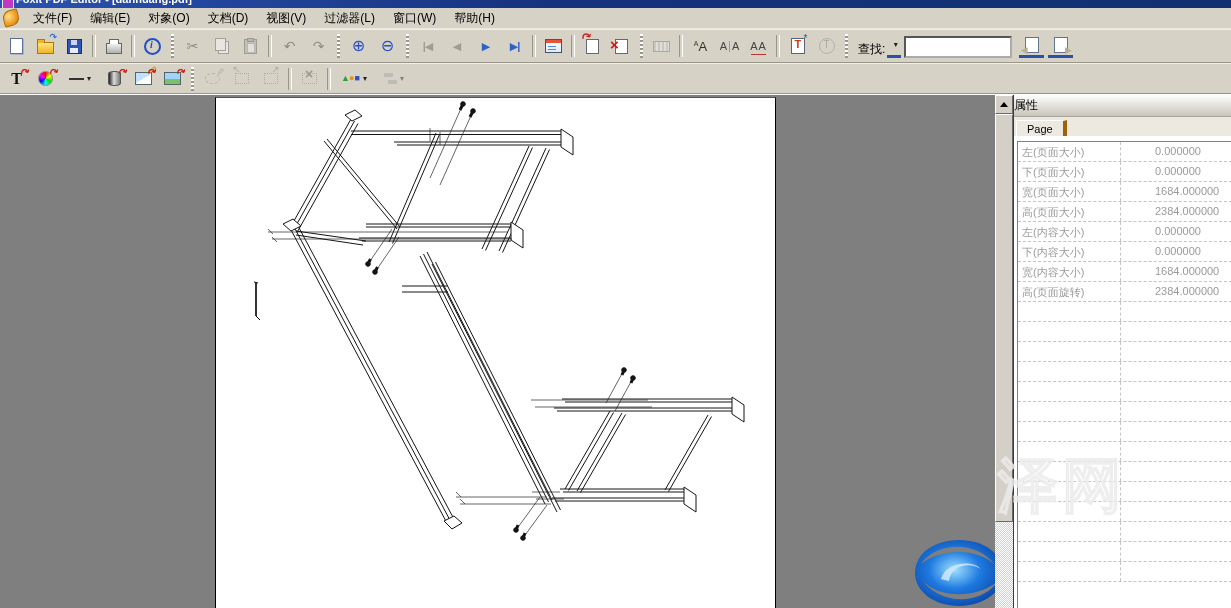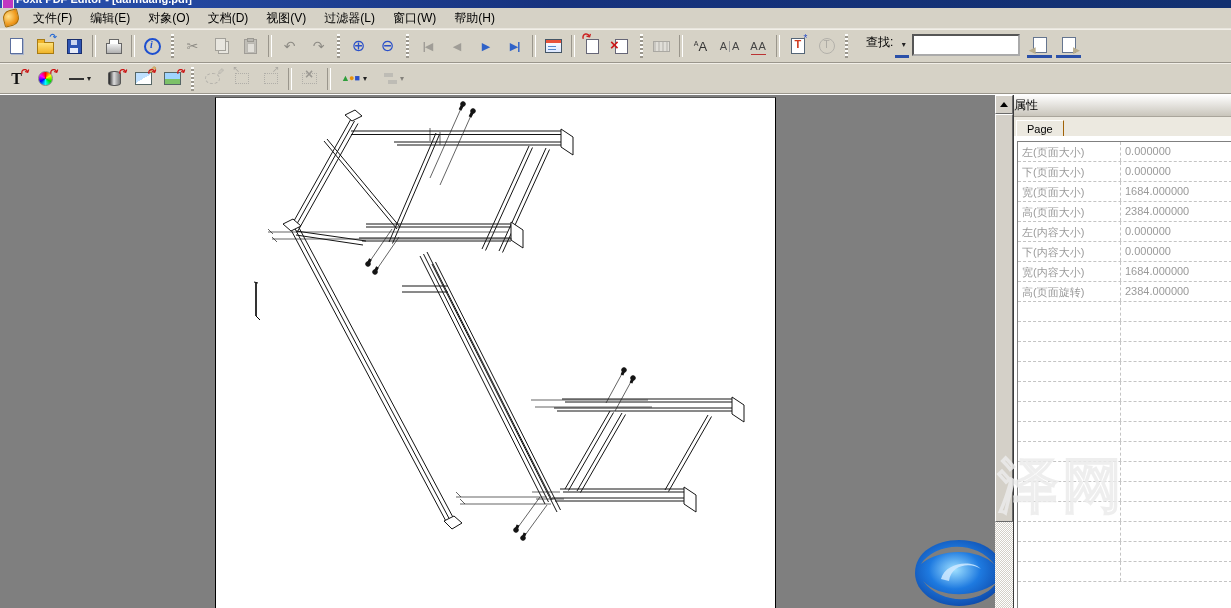--- a/index.html
+++ b/index.html
@@ -80,21 +80,21 @@
   .i-tool-transform-l::before{content:"↖";position:absolute;top:-9px;left:-3px;font-size:9px;color:#677;}
   .i-tool-transform-r{width:12px;height:9px;border:1px dotted #788;position:relative;}
   .i-tool-transform-r::before{content:"↗";position:absolute;top:-9px;right:-3px;font-size:9px;color:#677;}
   .i-tool-delete{position:relative;width:13px;height:9px;border:1px dotted #788;}
   .i-tool-delete::after{content:"×";position:absolute;top:-7px;left:2px;color:#556;font-size:14px;font-weight:bold;}
   .i-tool-shapes{font-size:9px;color:#e8920a;}
   .i-tool-shapes::before{content:"▲";color:#2d9e3a;font-size:9px;margin-right:-1px;}
   .i-tool-shapes::after{content:"■";color:#2b50c8;font-size:9px;}
   .i-tool-align{width:9px;height:4px;background:#9aa4aa;box-shadow:4px 7px 0 #9aa4aa;margin:0 4px 7px 0;}
   
-  .find-group{display:flex;align-items:flex-start;margin-left:10px;}
+  .find-group{display:flex;align-items:flex-end;margin-left:2px;}
   .find-label{font-size:12px;margin:0 2px 0 4px;}
   .caret-btn{width:14px;height:21px;display:flex;align-items:center;justify-content:center;border-bottom:3px solid #2b50a8;}
   .find-input{width:100px;height:16px;border:2px inset #aaa;background:#fff;margin:0 3px;font-size:11px;}
   .find-btn{width:25px;height:21px;display:flex;align-items:center;justify-content:center;border-bottom:3px solid #2b50a8;margin-left:4px;position:relative;}
   .i-find-prev,.i-find-next{width:12px;height:14px;background:#fff;border:1px solid #65758f;position:relative;}
   .i-find-prev::after{content:"◀";position:absolute;bottom:-3px;left:-5px;color:#b8ad8e;font-size:9px;}
   .i-find-next::after{content:"▶";position:absolute;bottom:-3px;right:-5px;color:#b8ad8e;font-size:9px;}
   
   .content{display:flex;height:518px;border-top:1px solid #fff;}
   .canvas{position:relative;width:995px;background:#7f7f7f;overflow:hidden;flex:none;}
@@ -104,27 +104,27 @@
   
   .vsb{width:18px;flex:none;display:flex;flex-direction:column;background:#d4d0c8;}
   .sb-btn{height:17px;background:#d4d0c8;border:1px solid;border-color:#fff #6a6a6a #6a6a6a #fff;display:flex;align-items:center;justify-content:center;flex:none;}
   .sb-arrow-up{width:0;height:0;border-left:4px solid transparent;border-right:4px solid transparent;border-bottom:5px solid #000;}
   .sb-thumb{height:406px;background:#d4d0c8;border:1px solid;border-color:#fff #6a6a6a #6a6a6a #fff;flex:none;}
   .sb-track{flex:1;background-color:#d4d0c8;background-image:linear-gradient(45deg,#fff 25%,transparent 25%,transparent 75%,#fff 75%),linear-gradient(45deg,#fff 25%,transparent 25%,transparent 75%,#fff 75%);background-size:2px 2px;background-position:0 0,1px 1px;}
   
   .panel{width:218px;flex:none;background:#fff;border-left:1px solid #3a3a3a;display:flex;flex-direction:column;}
   .panel-title{height:17px;background:linear-gradient(#fefefe,#c9c5bb);border-bottom:1px solid #a9a59b;font-size:12px;padding:2px 0;flex:none;}
   .tab-strip{height:19px;background:#ece9e0;display:flex;align-items:flex-end;padding-left:2px;flex:none;}
-  .tab{padding:2px 10px 1px;font-size:11px;background:#ece9e0;border-left:1px solid #fff;border-top:1px solid #fff;border-right:1px solid #a16207;}
+  .tab{padding:2px 10px 1px;font-size:11px;background:#ece9e0;border-left:1px solid #fff;border-top:1px solid #fff;border-right:4px solid #a16207;}
   .props{flex:1;margin:5px 0 0 3px;border-top:1px solid #808080;border-left:1px solid #808080;overflow:hidden;}
   .phead{display:flex;height:17px;background:#d4d0c8;border-bottom:1px solid #808080;}
   .phead div{font-size:11px;padding:2px 4px;border-right:1px solid #808080;box-shadow:inset 1px 1px 0 #fff;box-sizing:border-box;}
   .phead .c1{width:103px;flex:none;}
   .phead .c2{flex:1;}
-  .prow{display:flex;height:19px;border-bottom:1px dashed #c4c4c4;color:#9a9a9a;font-size:11px;}
+  .prow{display:flex;height:19px;border-bottom:1px dashed #c4c4c4;color:#9a9a9a;font-size:11px;gap:30px;}
   .prow .pname{width:103px;flex:none;padding:3px 4px;border-right:1px dashed #c4c4c4;box-sizing:border-box;overflow:hidden;white-space:nowrap;}
   .prow .pval{flex:1;padding:3px 4px;overflow:hidden;white-space:nowrap;}
 </style>
 </head>
 <body>
 
 <div class="titlebar">
   <span class="app-ico"></span>
   <span class="ttl">Foxit PDF Editor - [danhuang.pdf]</span>
 </div>

